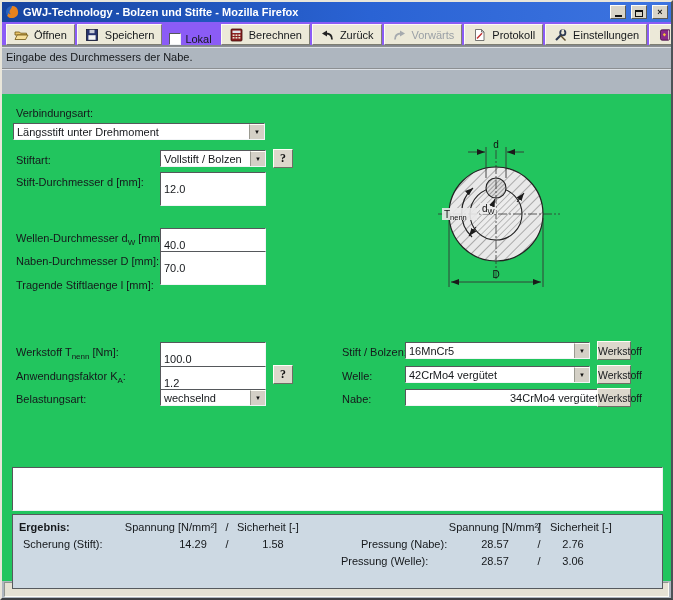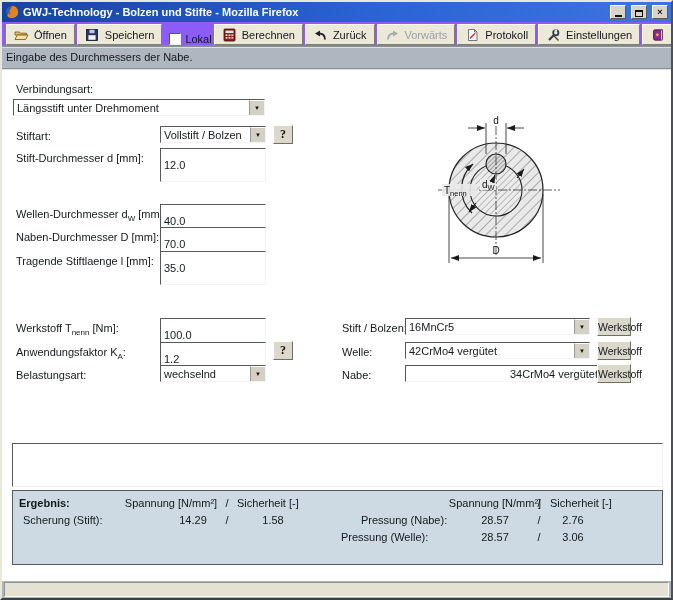--- a/index.html
+++ b/index.html
@@ -20,27 +20,27 @@
   .win-ctrl.max span{display:block;width:8px;height:7px;border:1px solid #111;border-top-width:2px;margin:2px auto 0;}
   
   .toolbar{height:24px;flex:0 0 24px;background:#8b5cf6;display:flex;align-items:flex-end;
     padding:0 4px;border-bottom:1px solid #83888d;}
   .tb-btn{display:flex;align-items:center;gap:5px;height:21px;padding:0 7px;background:#ece9d8;
     border:1px solid;border-color:#fdfcf5 #7e7e72 #7e7e72 #fdfcf5;margin-right:2px;
     font-family:"Liberation Sans",sans-serif;font-size:11px;color:#15181b;white-space:nowrap;}
   .tb-btn.disabled{color:#9aa0a6;}
   .tb-icon{width:15px;height:14px;display:flex;align-items:center;justify-content:center;}
   .tb-gap{width:8px;}
-  .checkbox-wrap{display:flex;align-items:center;gap:4px;margin:0 2px 0 5px;}
+  .checkbox-wrap{display:flex;align-items:center;gap:4px;margin:0 9px 0 5px;}
   .checkbox{width:12px;height:12px;background:#fff;border:1px solid;border-color:#55585b #eef0f2 #eef0f2 #55585b;}
   
   .statusline{height:24px;flex:0 0 24px;line-height:19px;padding-left:4px;background:#aeb6bf;
     border-top:2px groove #dde1e6;border-bottom:2px groove #dde1e6;}
   
-  .content{position:relative;flex:1;background:#ffffff;}
+  .content{position:relative;flex:1;background:#22c55e;margin-top:24px;}
   .lbl{position:absolute;white-space:nowrap;}
   sub{font-size:8px;}
   .input{position:absolute;height:17px;background:#fff;border:1px solid;
     border-color:#55585b #f2f4f6 #f2f4f6 #55585b;padding:16px 3px;font-family:"Liberation Sans",sans-serif;
     font-size:11px;color:#15181b;}
   .select{position:absolute;height:17px;background:#fff;border:1px solid;
     border-color:#55585b #f2f4f6 #f2f4f6 #55585b;display:flex;align-items:center;}
   .select-text{flex:1;padding-left:3px;white-space:nowrap;overflow:hidden;}
   .select-btn{width:15px;height:100%;flex:0 0 15px;background:#d4d0c6;
     border-left:1px solid #9a9a90;border-top:1px solid #fffef6;display:flex;align-items:center;
@@ -199,21 +199,20 @@
     <span class="lbl" style="left:14px;top:82px;">Stift-Durchmesser d [mm]:</span>
     <input class="input" style="left: 158px; top: 78px; width: 106px;" value="12.0">
 
     <span class="lbl" style="left:14px;top:138px;"><span>Wellen-Durchmesser d</span><sub>W</sub><span> [mm]:</span></span>
     <input class="input" style="left: 158px; top: 134px; width: 106px;" value="40.0">
 
     <span class="lbl" style="left:14px;top:161px;">Naben-Durchmesser D [mm]:</span>
     <input class="input" style="left: 158px; top: 157px; width: 106px;" value="70.0">
 
     <span class="lbl" style="left:14px;top:185px;">Tragende Stiftlaenge l [mm]:</span>
-    <input class="input" style="left: 158px; top: 181px; width: 106px;" value="35.0">
 
     <span class="lbl" style="left:14px;top:252px;"><span>Werkstoff T</span><sub>nenn</sub><span> [Nm]:</span></span>
     <input class="input" style="left: 158px; top: 248px; width: 106px;" value="100.0">
 
     <span class="lbl" style="left:14px;top:276px;"><span>Anwendungsfaktor K</span><sub>A</sub><span>:</span></span>
     <input class="input" style="left: 158px; top: 272px; width: 106px;" value="1.2">
     <button class="q-btn" style="left:271px;top:271px;">?</button>
 
     <span class="lbl" style="left:14px;top:299px;">Belastungsart:</span>
     <div class="select" style="left:158px;top:295px;width:106px;">

